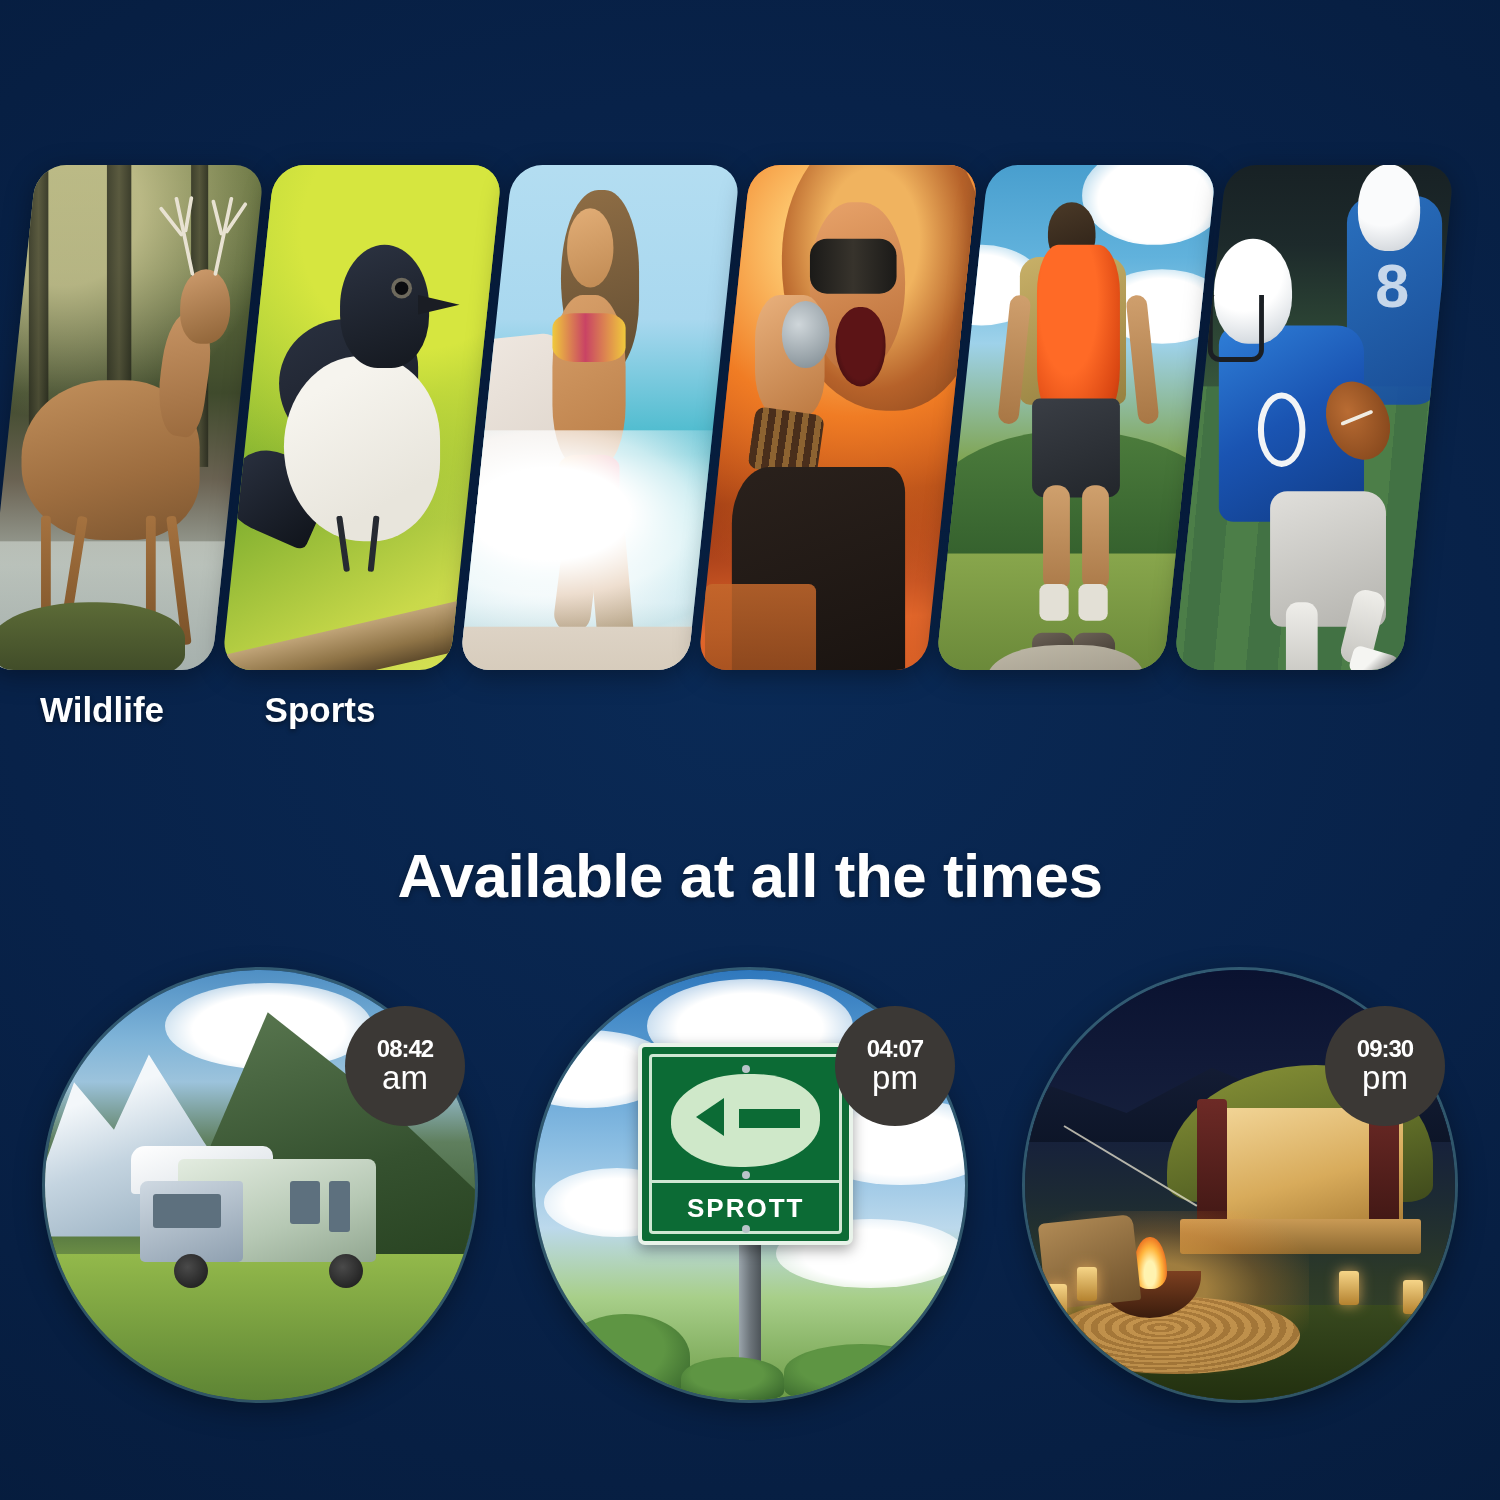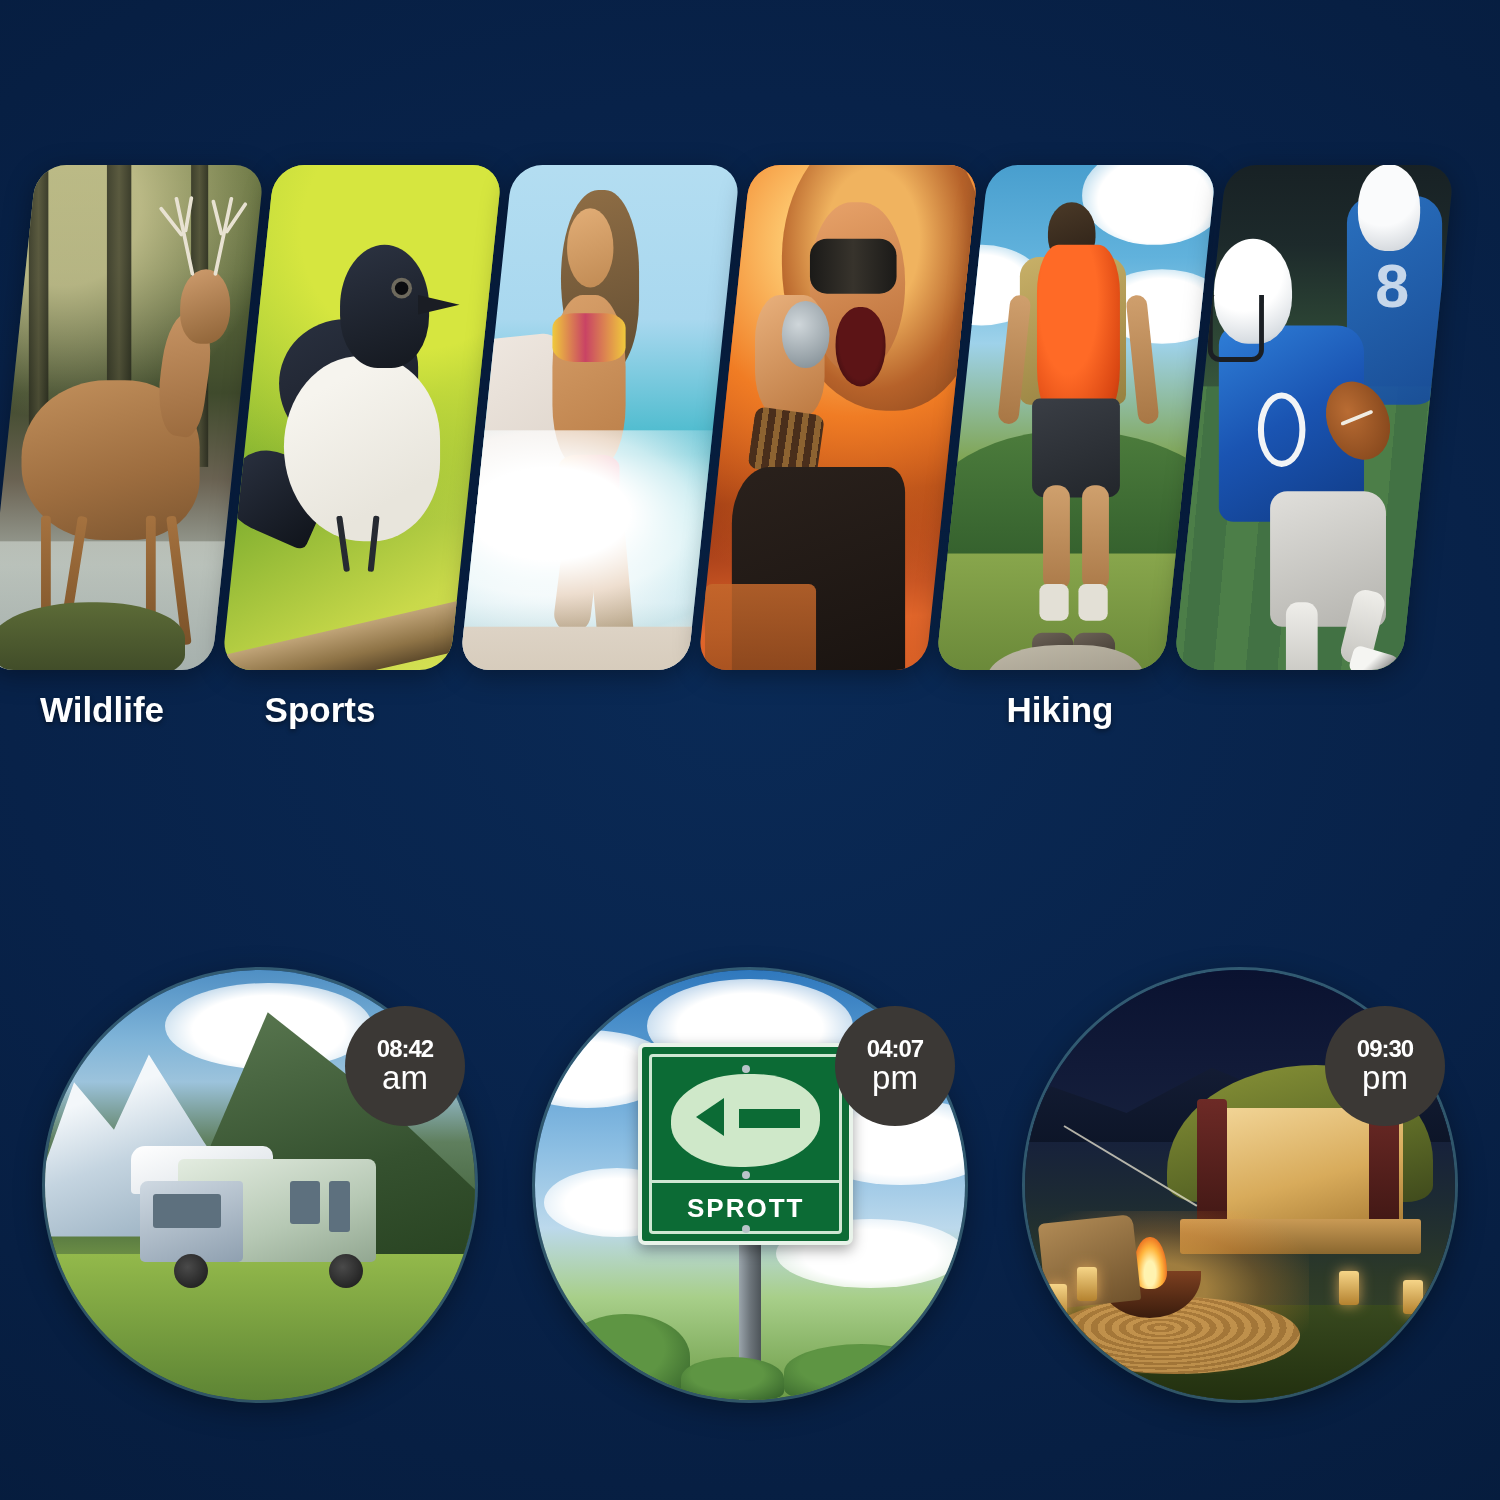--- a/index.html
+++ b/index.html
@@ -743,26 +743,26 @@
         <div class="fb-leg" style="left:62%; top:78%; height:12%; transform:rotate(14deg);"></div>
 
         <div class="fb-cleat" style="left:63%; top:88%; transform:rotate(16deg);"></div>
       </div>
     </div>
 
   </div>
 
   <div class="panel-label" style="left:-28px;">Wildlife</div>
   <div class="panel-label" style="left:190px;">Sports</div>
-  <div class="panel-label" style="left:930px;">Hiking</div>
 
 </div>
 
 <div class="section-two">
 
+  <div class="title-sub">Available at all the times</div>
 
   <div class="circle-row">
 
     <div class="circle-item" style="left:45px;">
       <div class="photo-circle">
         <div class="art-rv">
           <div class="cloud-rv"></div>
           <div class="mtn-snow"></div>
           <div class="mtn-green"></div>
           <div class="meadow"></div>

